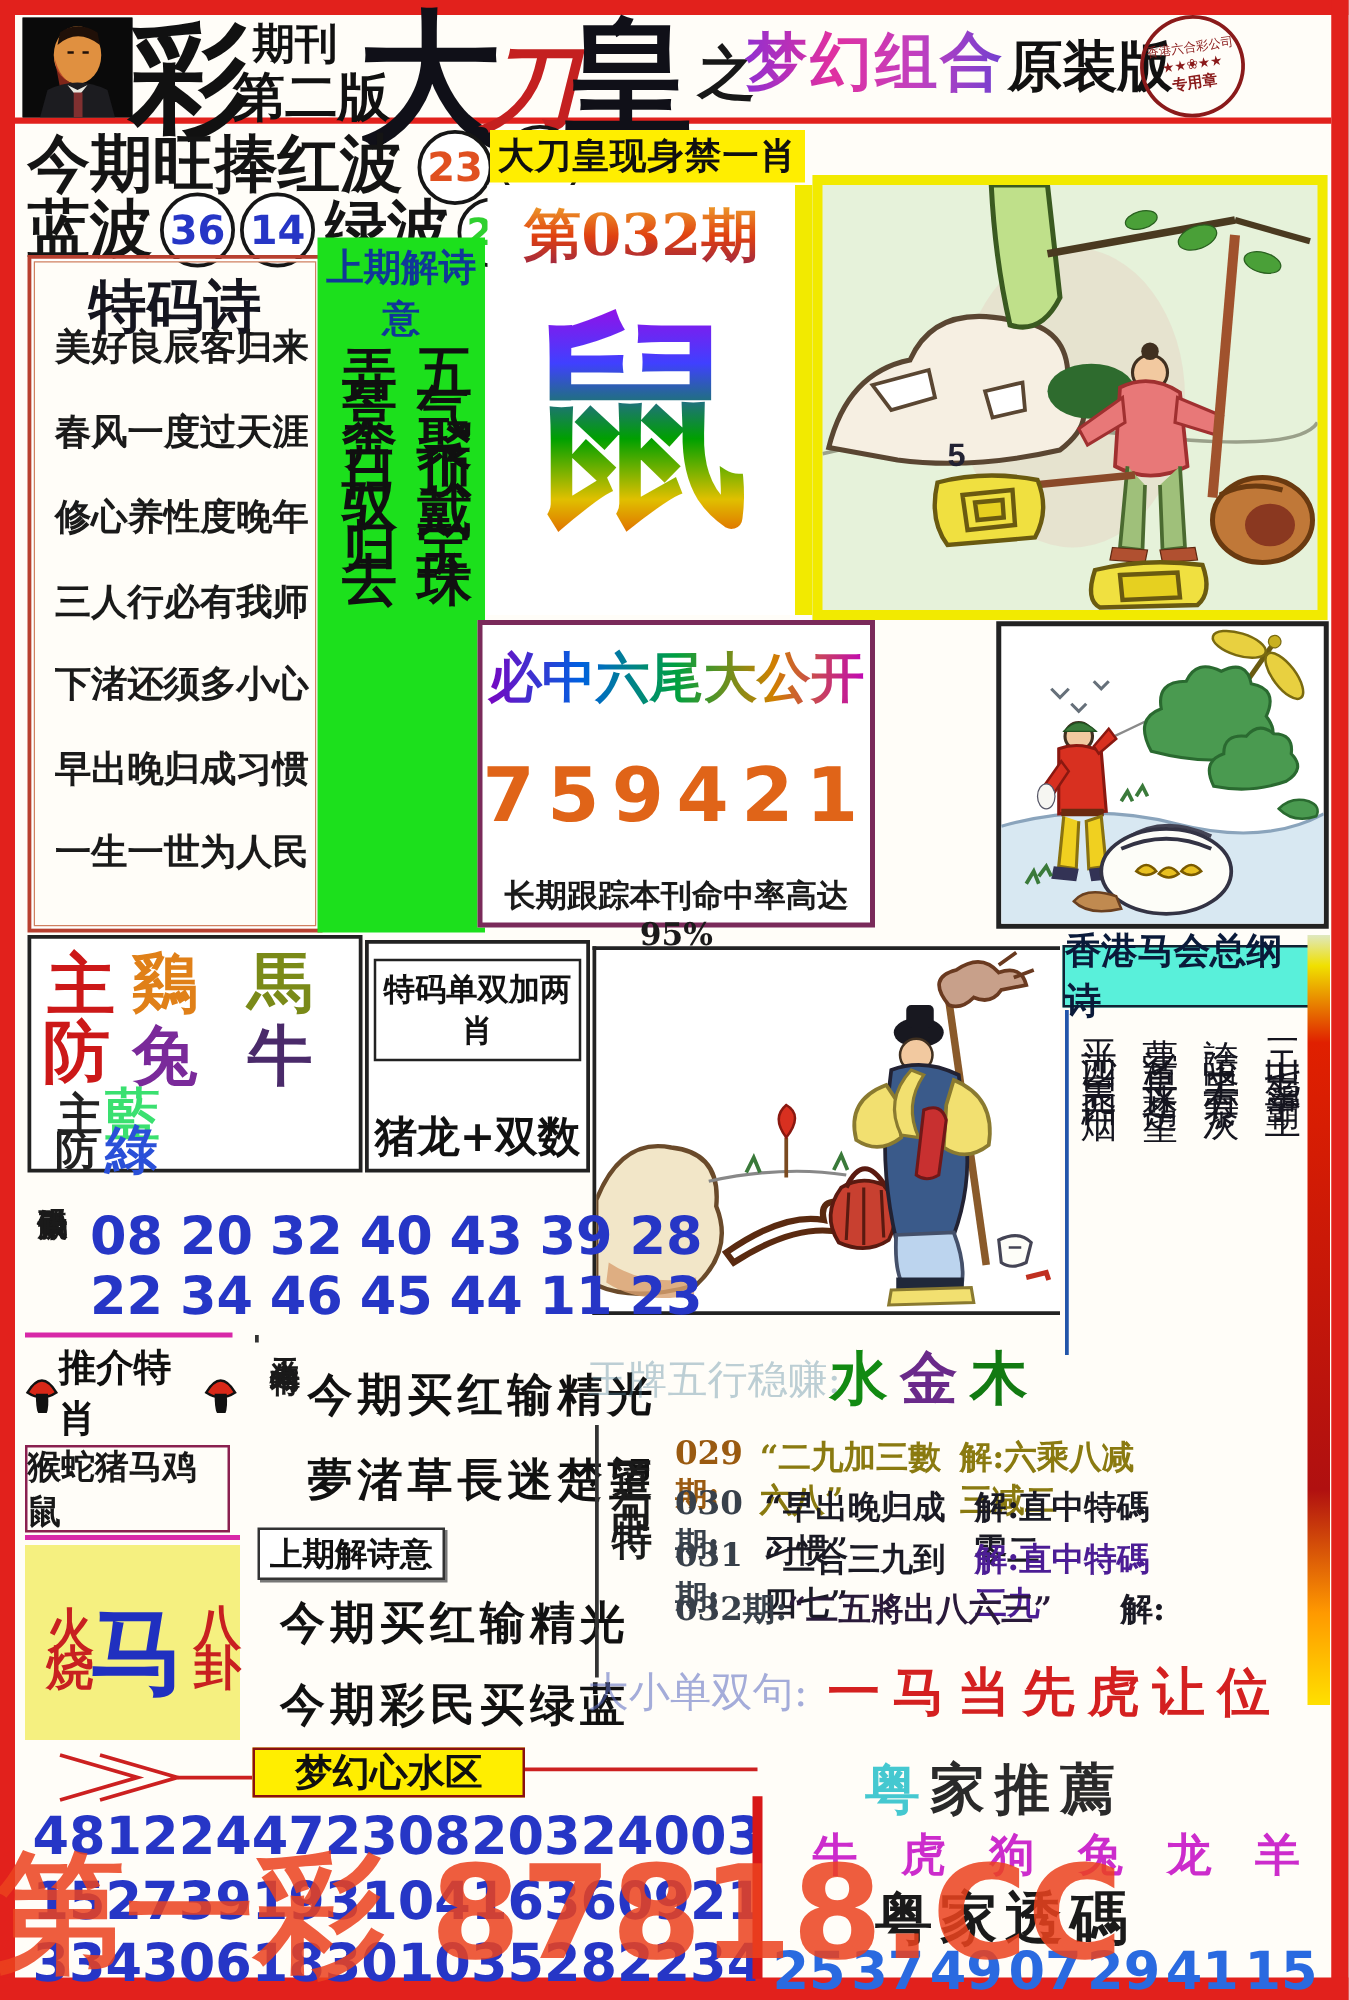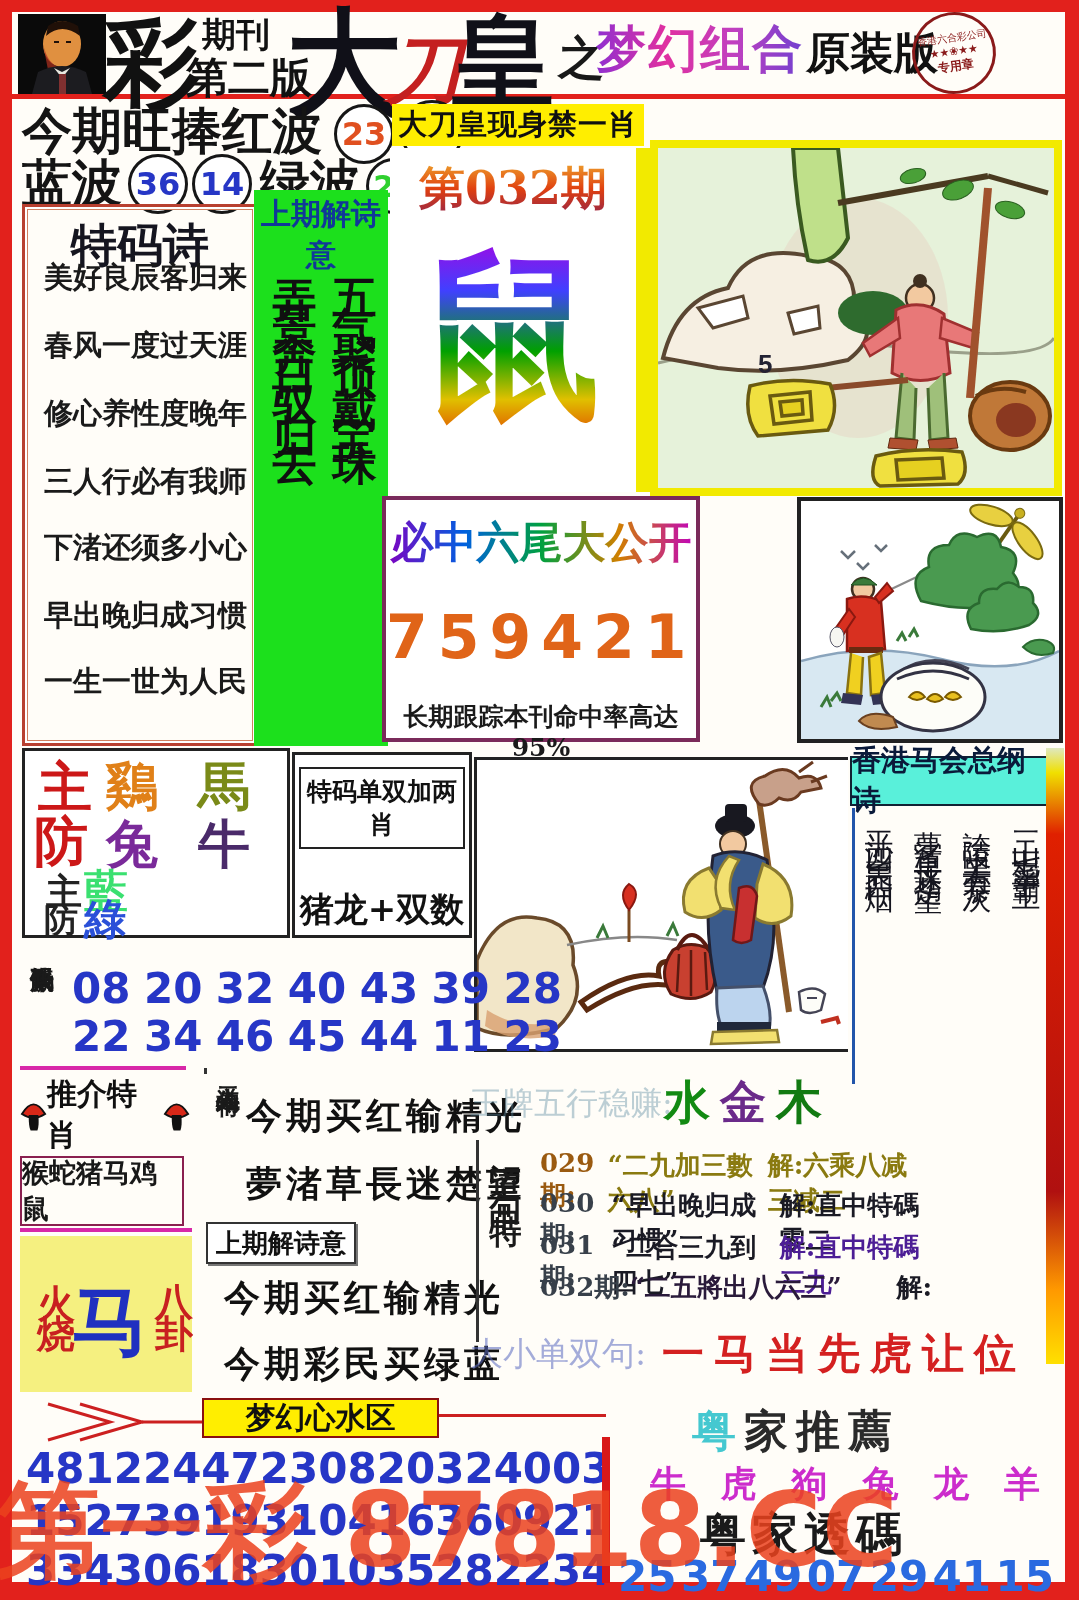--- a/index.html
+++ b/index.html
@@ -332,21 +332,21 @@
 
   <div class="abs serif" style="left:470px;top:1332px;font-size:33px;color:#5a6ac0;opacity:.55">大小单双句:</div>
   <div class="abs serif b" style="left:662px;top:1326px;font-size:42px;color:#d42020;letter-spacing:10px">一马当先虎让位</div>
 
   <svg class="abs" style="left:40px;top:1398px" width="162" height="48">
     <polyline points="8,6 70,24 8,42" fill="none" stroke="#cc2020" stroke-width="3"></polyline>
     <polyline points="40,6 102,24 40,42" fill="none" stroke="#cc2020" stroke-width="3"></polyline>
     <line x1="102" y1="24" x2="162" y2="24" stroke="#cc2020" stroke-width="3"></line>
   </svg>
   <div class="abs" style="left:420px;top:1414px;width:186px;height:3px;background:#cc2020"></div>
-  <div class="abs" style="left:202px;top:1398px;width:237px;height:40px;background:#ffee00;border:2px solid #8a1010;box-sizing:border-box;display:flex;align-items:center;justify-content:center">
+  <div class="abs" style="left:202px;top:1398px;width:218px;height:40px;background:#ffee00;border:2px solid #8a1010;box-sizing:border-box;display:flex;align-items:center;justify-content:center">
     <span class="serif" style="font-size:30px;font-weight:900;color:#101010">梦幻心水区</span>
   </div>
   <div class="abs numrow" style="left:26px;top:1444px;width:534px;font-size:42px">
       <span>48</span>
       <span>12</span>
       <span>24</span>
       <span>47</span>
       <span>23</span>
       <span>08</span>
       <span>20</span>

